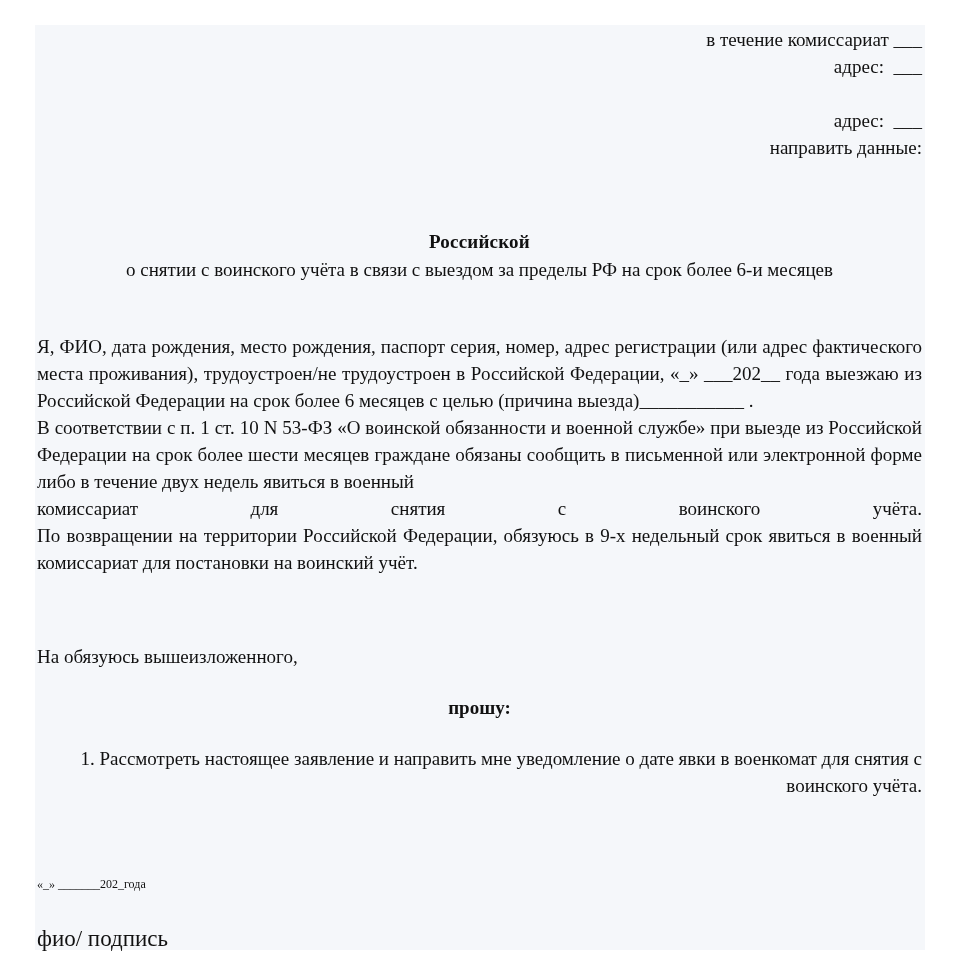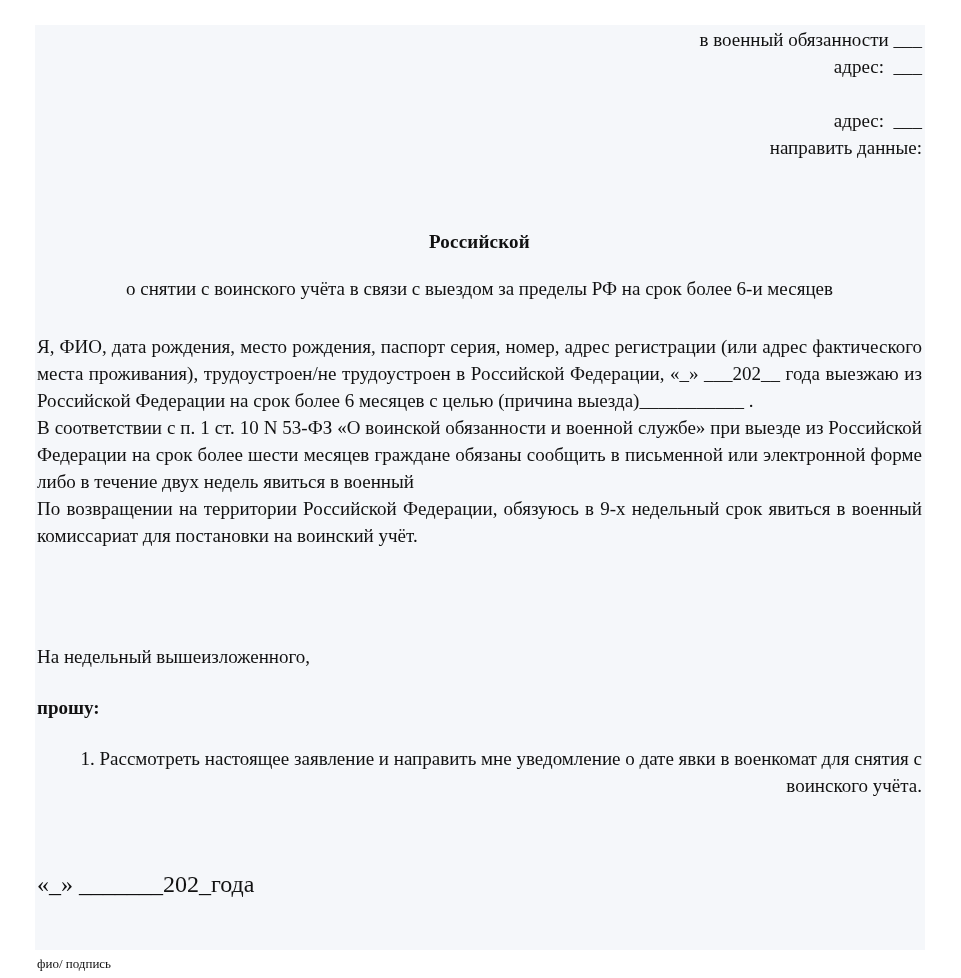--- a/index.html
+++ b/index.html
@@ -63,21 +63,21 @@
   }
   .doc-title {
     font-size: 19px;
     font-weight: bold;
     line-height: 27px;
     letter-spacing: 0.2px;
   }
   .doc-subtitle {
     font-size: 19px;
     line-height: 27px;
-    margin-top: 20px;
+    margin-top: 1px;
     white-space: nowrap;
   }
 
   
   .body-wrap {
     position: absolute;
     left: 37px;
     top: 333px;
     width: 885px;
   }
@@ -100,21 +100,21 @@
     width: 885px;
     font-size: 19px;
     line-height: 27px;
   }
 
   .proshu {
     position: absolute;
     left: 37px;
     top: 694px;
     width: 885px;
-    text-align: left;
+    text-align: center;
     font-size: 19px;
     font-weight: bold;
     line-height: 27px;
   }
 
   .requests {
     position: absolute;
     left: 37px;
     top: 745px;
     width: 885px;
@@ -124,61 +124,62 @@
   .request-item {
     margin: 0;
     text-align: right;
   }
 
   .date-line {
     position: absolute;
     left: 37px;
     top: 871px;
     width: 600px;
-    font-size: 24px;
+    font-size: 12px;
     line-height: 27px;
     white-space: pre;
   }
 
   .signature-line {
     position: absolute;
     left: 37px;
-    top: 950px;
+    top: 925px;
     width: 600px;
-    font-size: 13px;
+    font-size: 23px;
     line-height: 27px;
   }
 </style>
 </head>
 <body>
 
 <div class="page-sheet"></div>
 
 <div class="page">
 
   <div class="header-block">
-    <div class="header-line">в военный обязанности ___</div>
+    <div class="header-line">в течение комиссариат ___</div>
     <div class="header-line">адрес:  ___</div>
     <div class="header-gap"></div>
     <div class="header-line">адрес:  ___</div>
     <div class="header-line">направить данные:</div>
   </div>
 
   <div class="title-wrap">
     <div class="doc-title">Российской</div>
     <div class="doc-subtitle">о снятии с воинского учёта в связи с выездом за пределы РФ на срок более 6-и месяцев</div>
   </div>
 
   <div class="body-wrap">
     <p class="para">Я, ФИО, дата рождения, место рождения, паспорт серия, номер, адрес регистрации (или адрес фактического места проживания), трудоустроен/не трудоустроен в Российской Федерации, «_» ___202__ года выезжаю из Российской Федерации на срок более 6 месяцев с целью (причина выезда)___________ .</p>
     <p class="para">В соответствии с п. 1 ст. 10 N 53-ФЗ «О воинской обязанности и военной службе» при выезде из Российской Федерации на срок более шести месяцев граждане обязаны сообщить в письменной или электронной форме либо в течение двух недель явиться в военный</p>
+    <p class="para para-stretch">комиссариат для снятия с воинского учёта.</p>
     <p class="para">По возвращении на территории Российской Федерации, обязуюсь в 9-х недельный срок явиться в военный комиссариат для постановки на воинский учёт.</p>
   </div>
 
-  <div class="lead-line">На недельный вышеизложенного,</div>
+  <div class="lead-line">На обязуюсь вышеизложенного,</div>
 
   <div class="proshu">прошу:</div>
 
   <div class="requests">
     <p class="request-item">1. Рассмотреть настоящее заявление и направить мне уведомление о дате явки в военкомат для снятия с воинского учёта.</p>
   </div>
 
   <div class="date-line">«_» _______202_года</div>
 
   <div class="signature-line">фио/ подпись</div>

